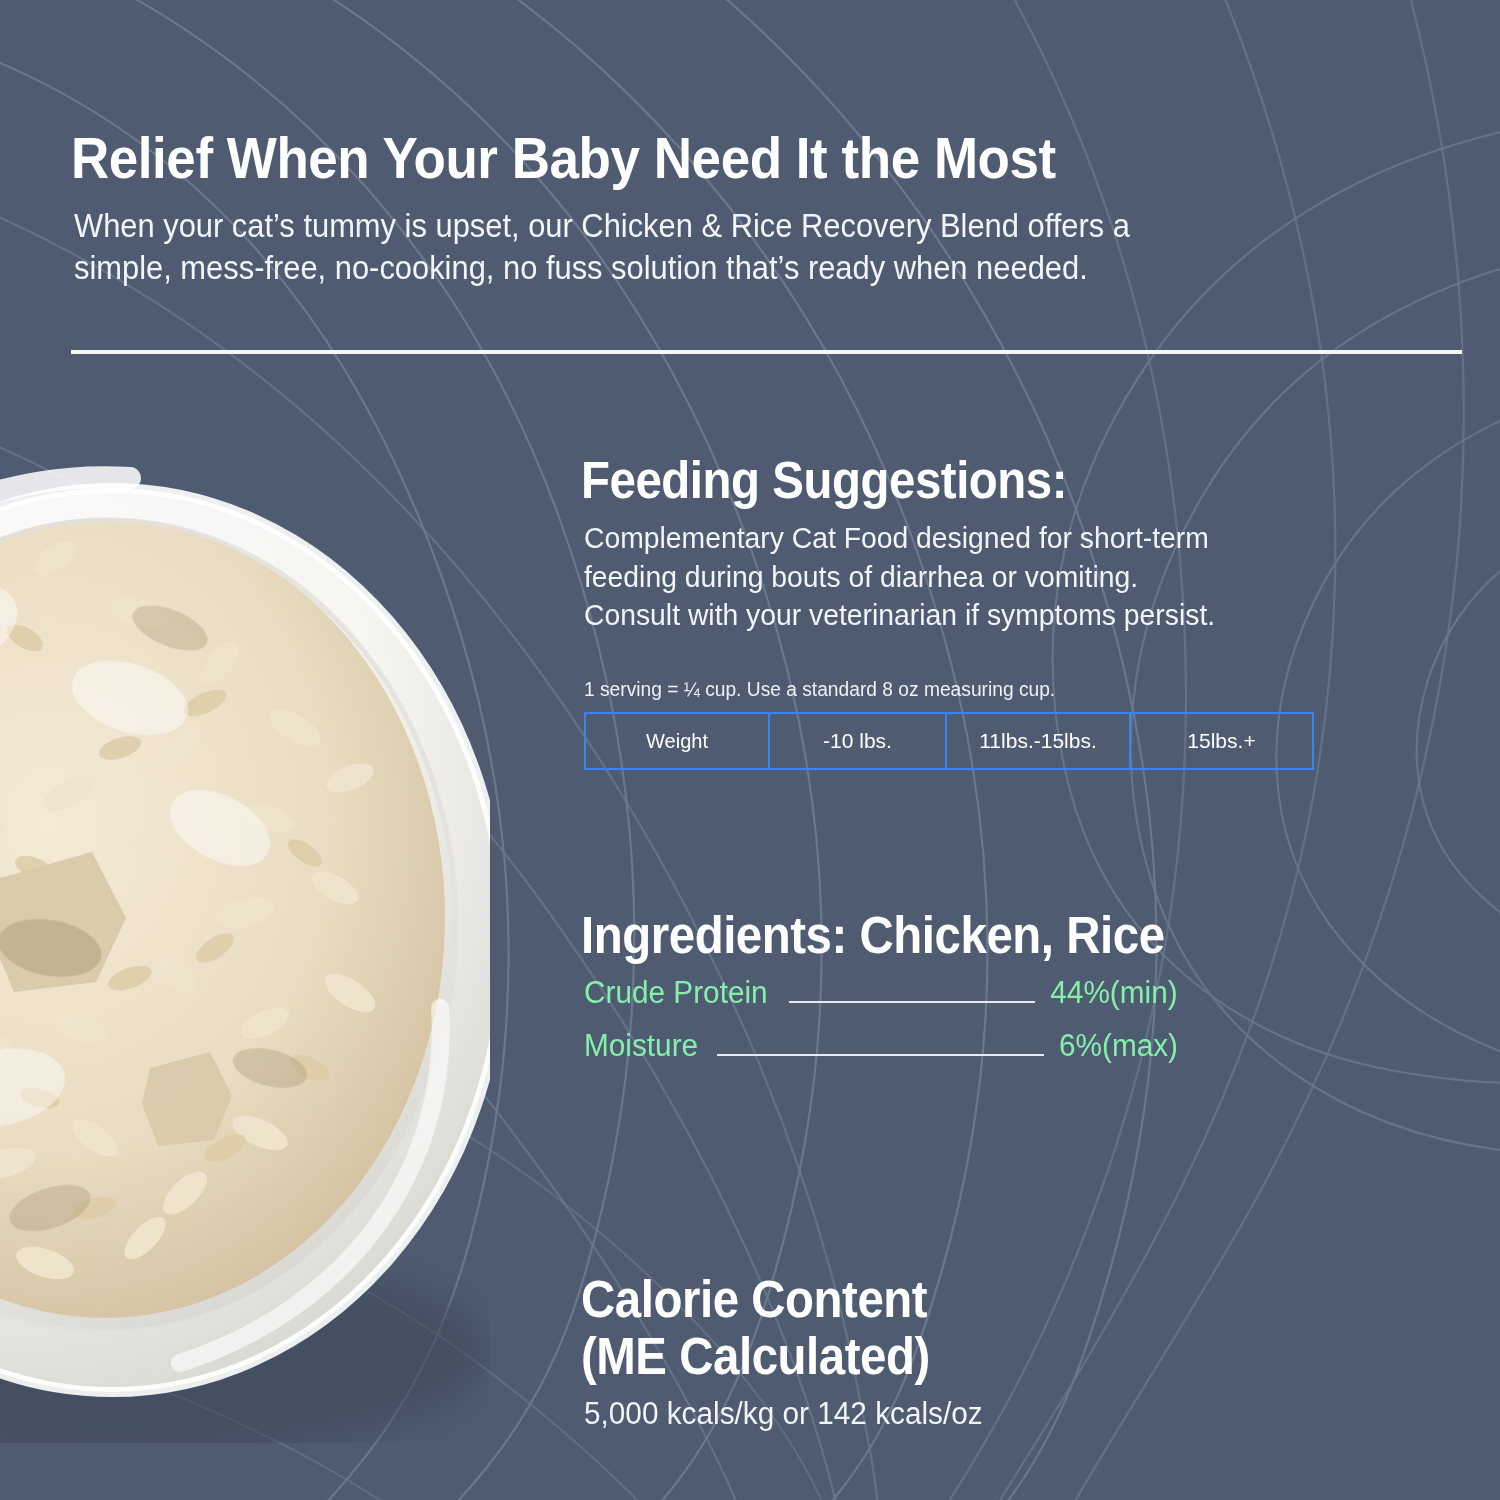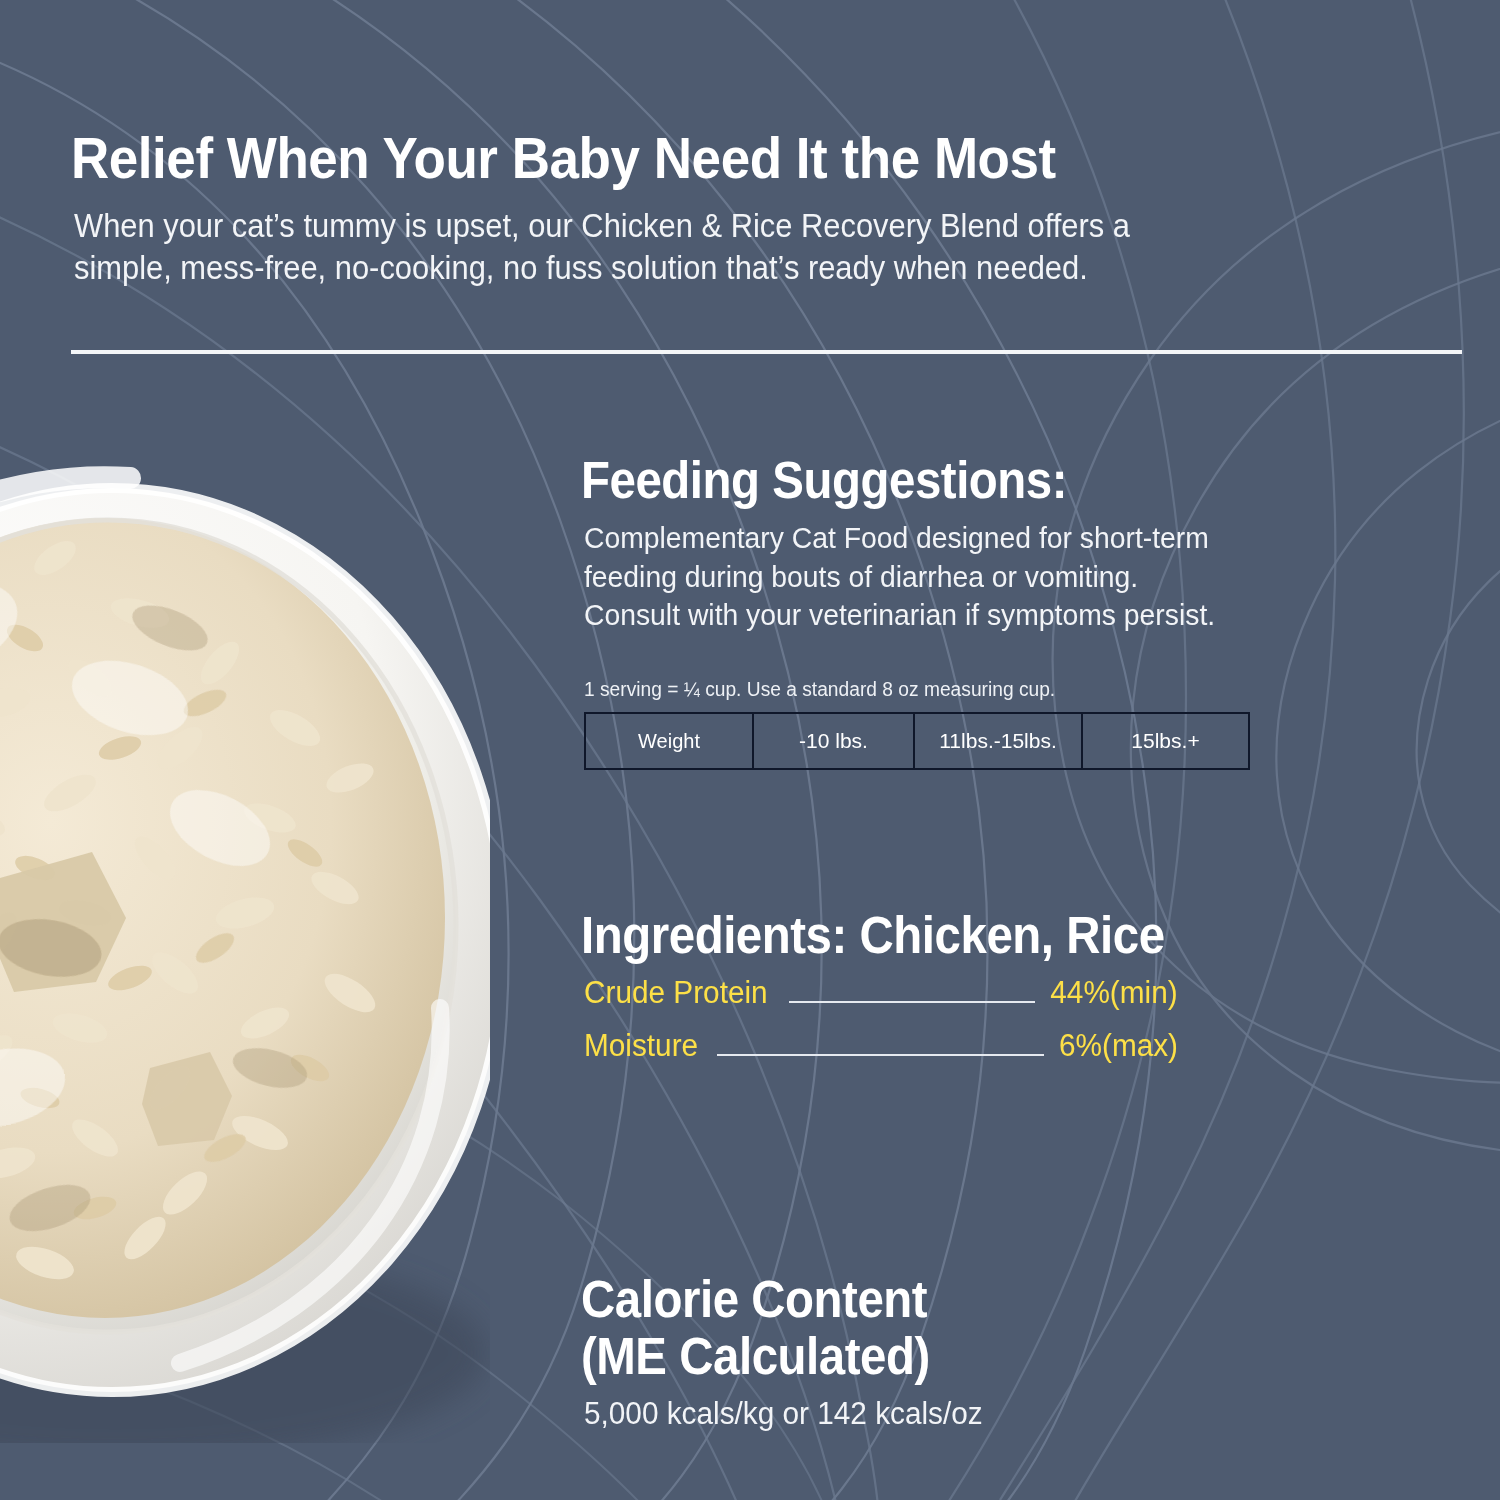--- a/index.html
+++ b/index.html
@@ -80,47 +80,47 @@
   }
 
   
   #feeding-table{
     position:absolute;left:568px;top:712px;
     width:592px;
     border-collapse:collapse;
     table-layout:fixed;
   }
   #feeding-table td{
-    border:2px solid #0f172a;
+    border:2px solid #3b82f6;
     height:54px;
     text-align:center;
     vertical-align:middle;
     color:#ffffff;
     font-size:21px;
     font-family:"Liberation Sans","DejaVu Sans",sans-serif;
-    padding:0 8px;
+    padding:0 16px;
   }
   #feeding-table td.rowhead{font-size:20px;}
   .c0{width:150px;} .c1{width:143px;margin-left:36px;} .c2{width:150px;} .c3{width:149px;margin-top:16px;}
 
   #ingredients-heading{
     position:absolute;left:565px;top:866px;
     font-size:51px;line-height:56px;
     transform:scaleX(0.93);
   }
 
   
   #analysis{
     position:absolute;left:568px;top:975px;
     width:594px;
   }
   .ga-row{
     display:flex;align-items:baseline;
     height:53px;
-    color:#fde047;
+    color:#86efac;
     font-size:31px;
     font-family:"Liberation Sans","DejaVu Sans",sans-serif;
   }
   .ga-label{white-space:nowrap;transform:scaleX(0.96);transform-origin:left center;}
   .ga-rule{
     flex:1 1 auto;
     margin:0 10px 8px 14px;
     border-bottom:2px solid #e6eaf0;
     min-width:20px;
   }

